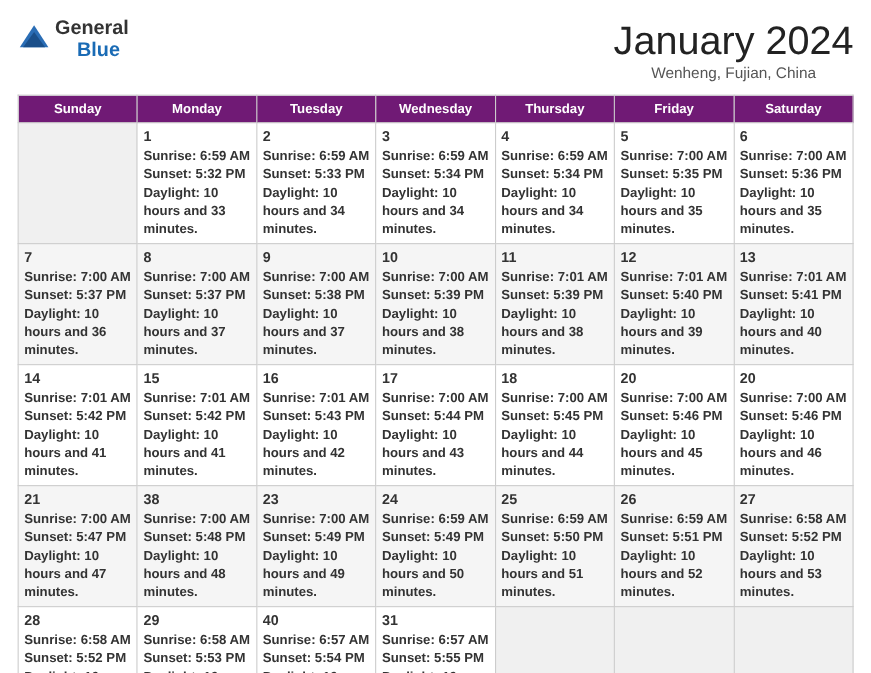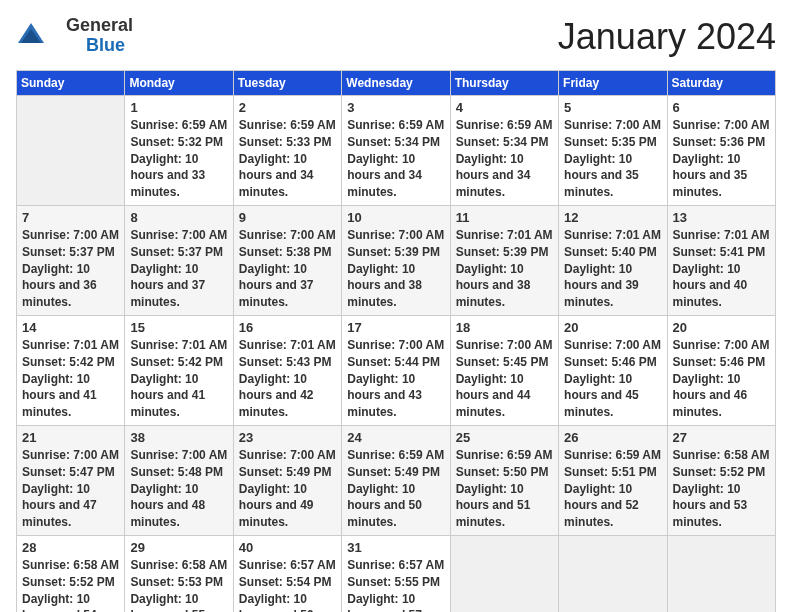--- a/index.html
+++ b/index.html
@@ -12,21 +12,21 @@
     }
     .header {
       display: flex;
       justify-content: space-between;
       align-items: flex-start;
       margin-bottom: 12px;
     }
     .logo {
       display: flex;
       align-items: center;
-      gap: 20px;
+      gap: 4px;
     }
     .logo-text {
       font-size: 18px;
       font-weight: bold;
       line-height: 1.1;
     }
     .logo-general { color: #333; }
     .logo-blue { color: #1a6bb5; margin-left: 20px; }
     .logo-icon {
       width: 30px;
@@ -41,27 +41,27 @@
     .calendar-subtitle {
       font-size: 14px;
       color: #555;
     }
     table {
       width: 100%;
       border-collapse: collapse;
       table-layout: fixed;
     }
     thead th {
-      background-color: #1d4ed8;
+      background-color: #701a75;
       color: #fff;
       font-size: 12px;
       font-weight: bold;
       padding: 5px 4px;
       border: 1px solid #ccc;
-      text-align: left;
+      text-align: center;
     }
     tbody td {
       border: 1px solid #ccc;
       vertical-align: top;
       padding: 4px 5px;
       font-size: 10.5px;
       color: #333;
       height: 90px;
     }
     .day-number {
@@ -90,20 +90,21 @@
       <polygon points="15,2 28,22 2,22" fill="#2a6db5"></polygon>
       <polygon points="15,8 25,22 5,22" fill="#1a4f8a"></polygon>
     </svg>
     <div class="logo-text">
       <span class="logo-general">General</span><br>
       <span class="logo-blue">Blue</span>
     </div>
   </div>
   <div class="title-block">
     <div class="calendar-title">January 2024</div>
+    <div class="calendar-subtitle">Wenheng, Fujian, China</div>
   </div>
 </div>
 
 <table>
   <thead>
     <tr id="header-row">
         <th>Sunday</th>
         <th>Monday</th>
         <th>Tuesday</th>
         <th>Wednesday</th>

